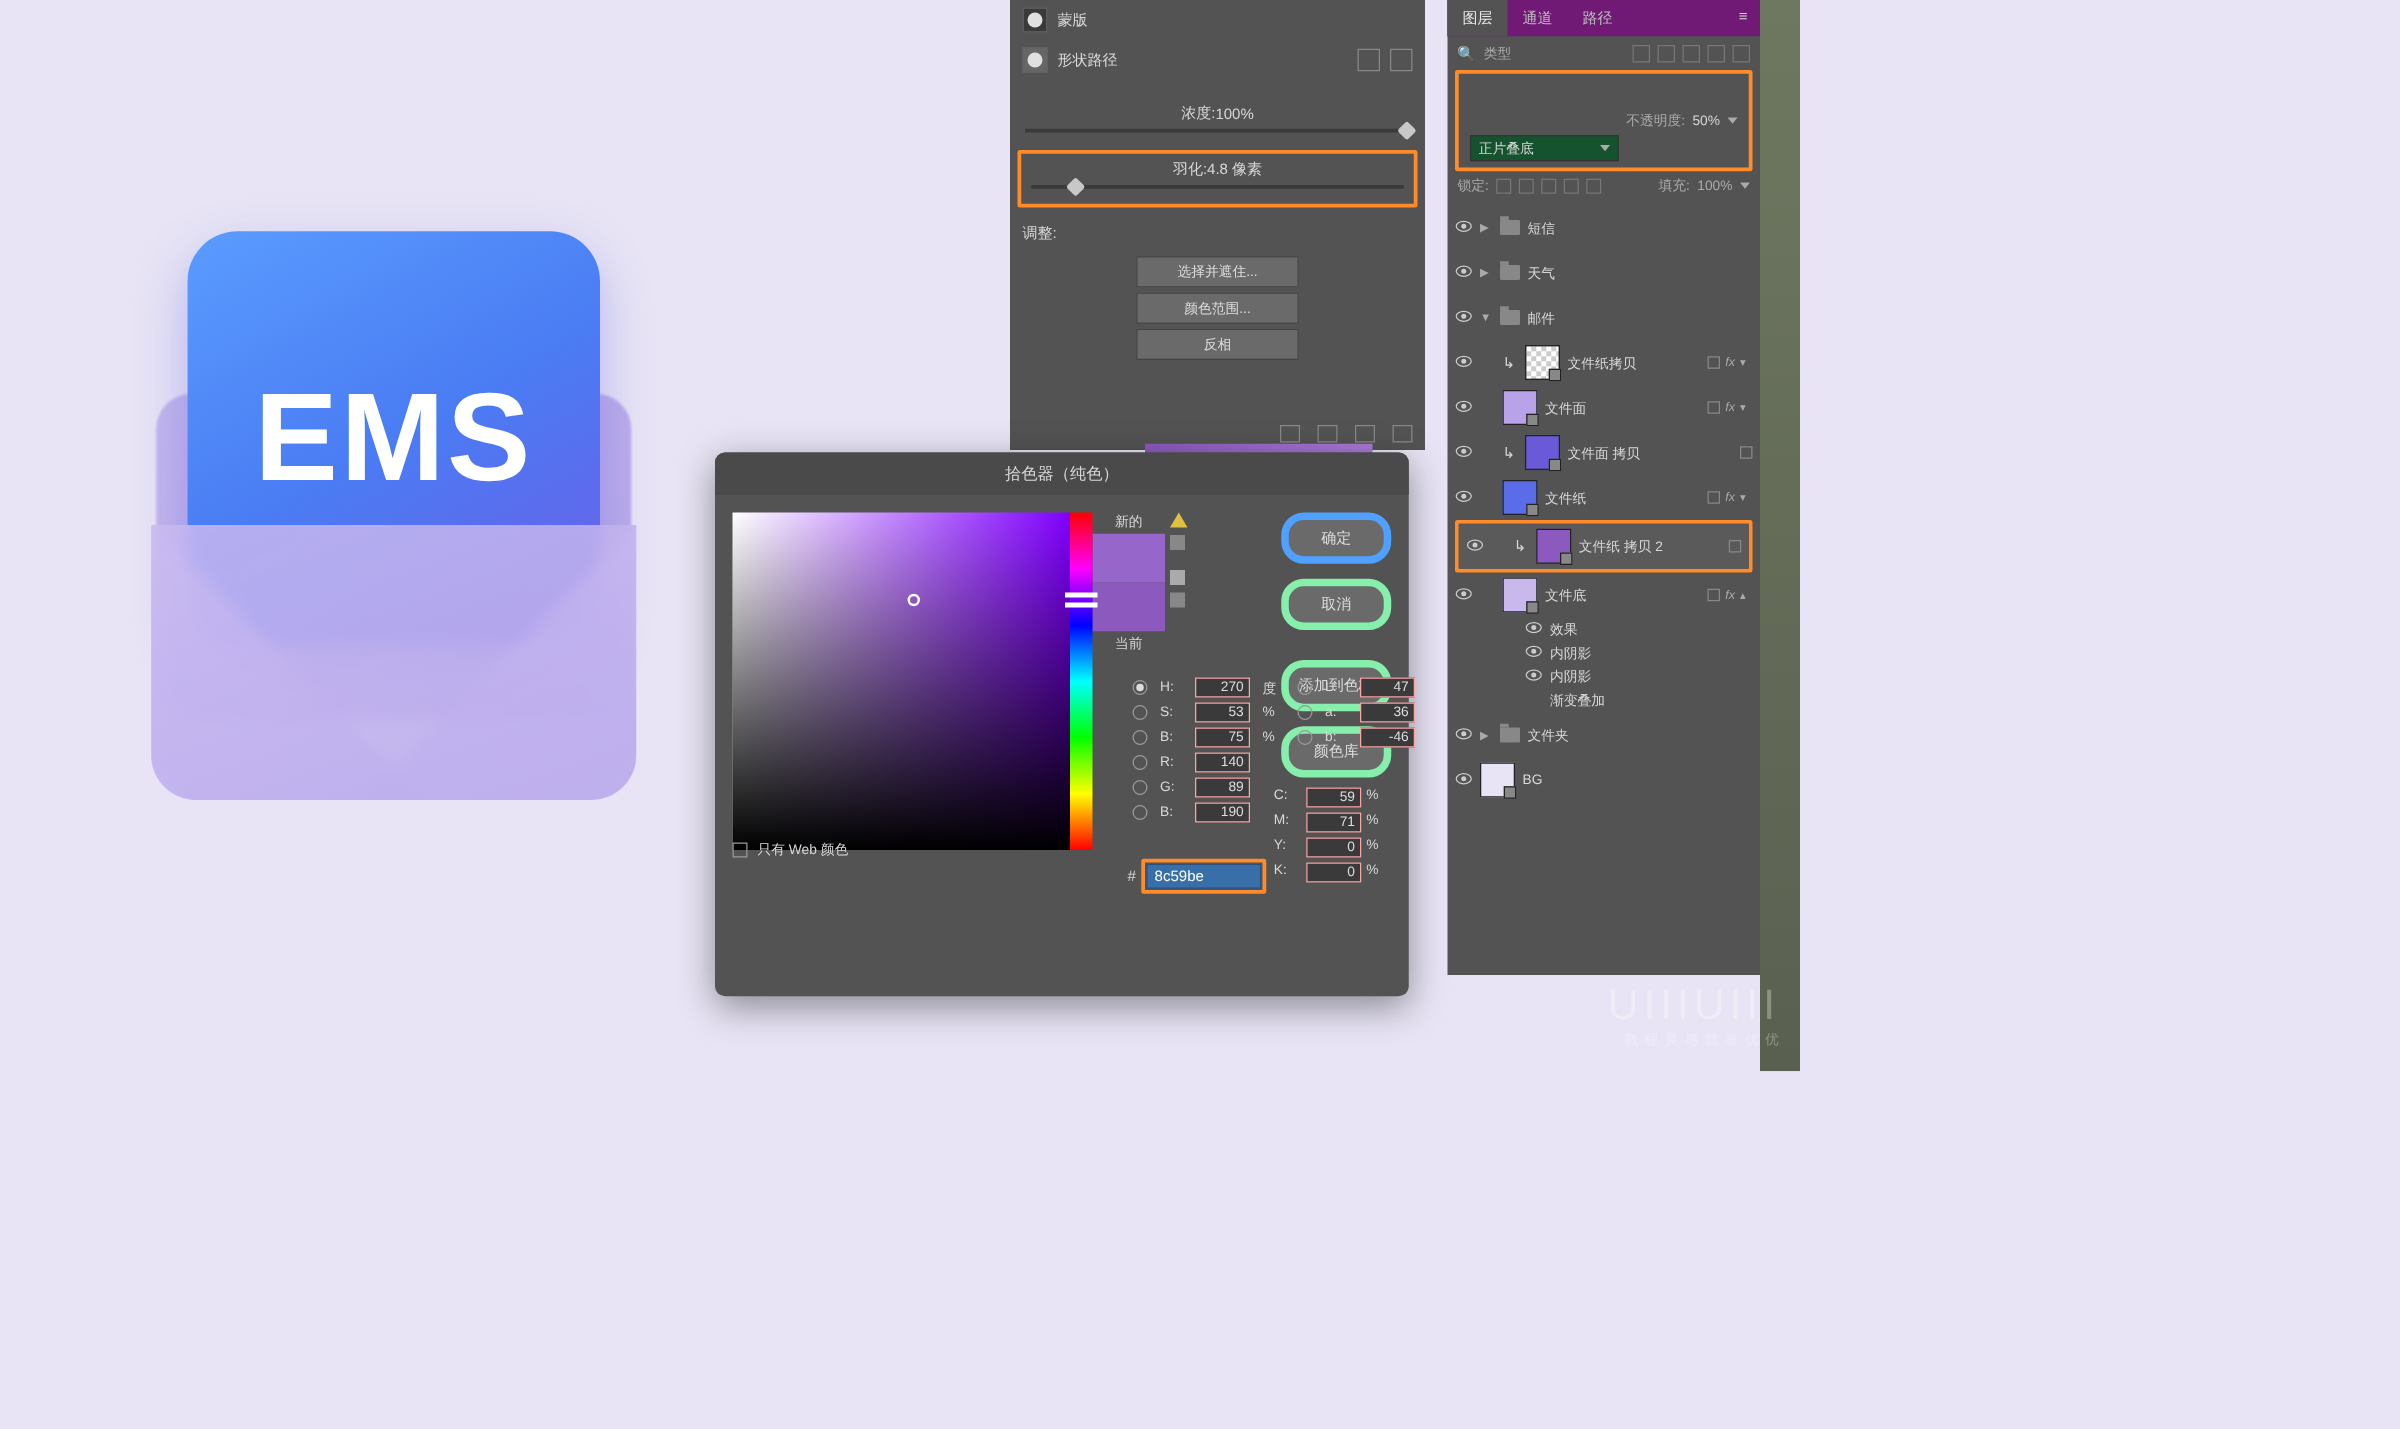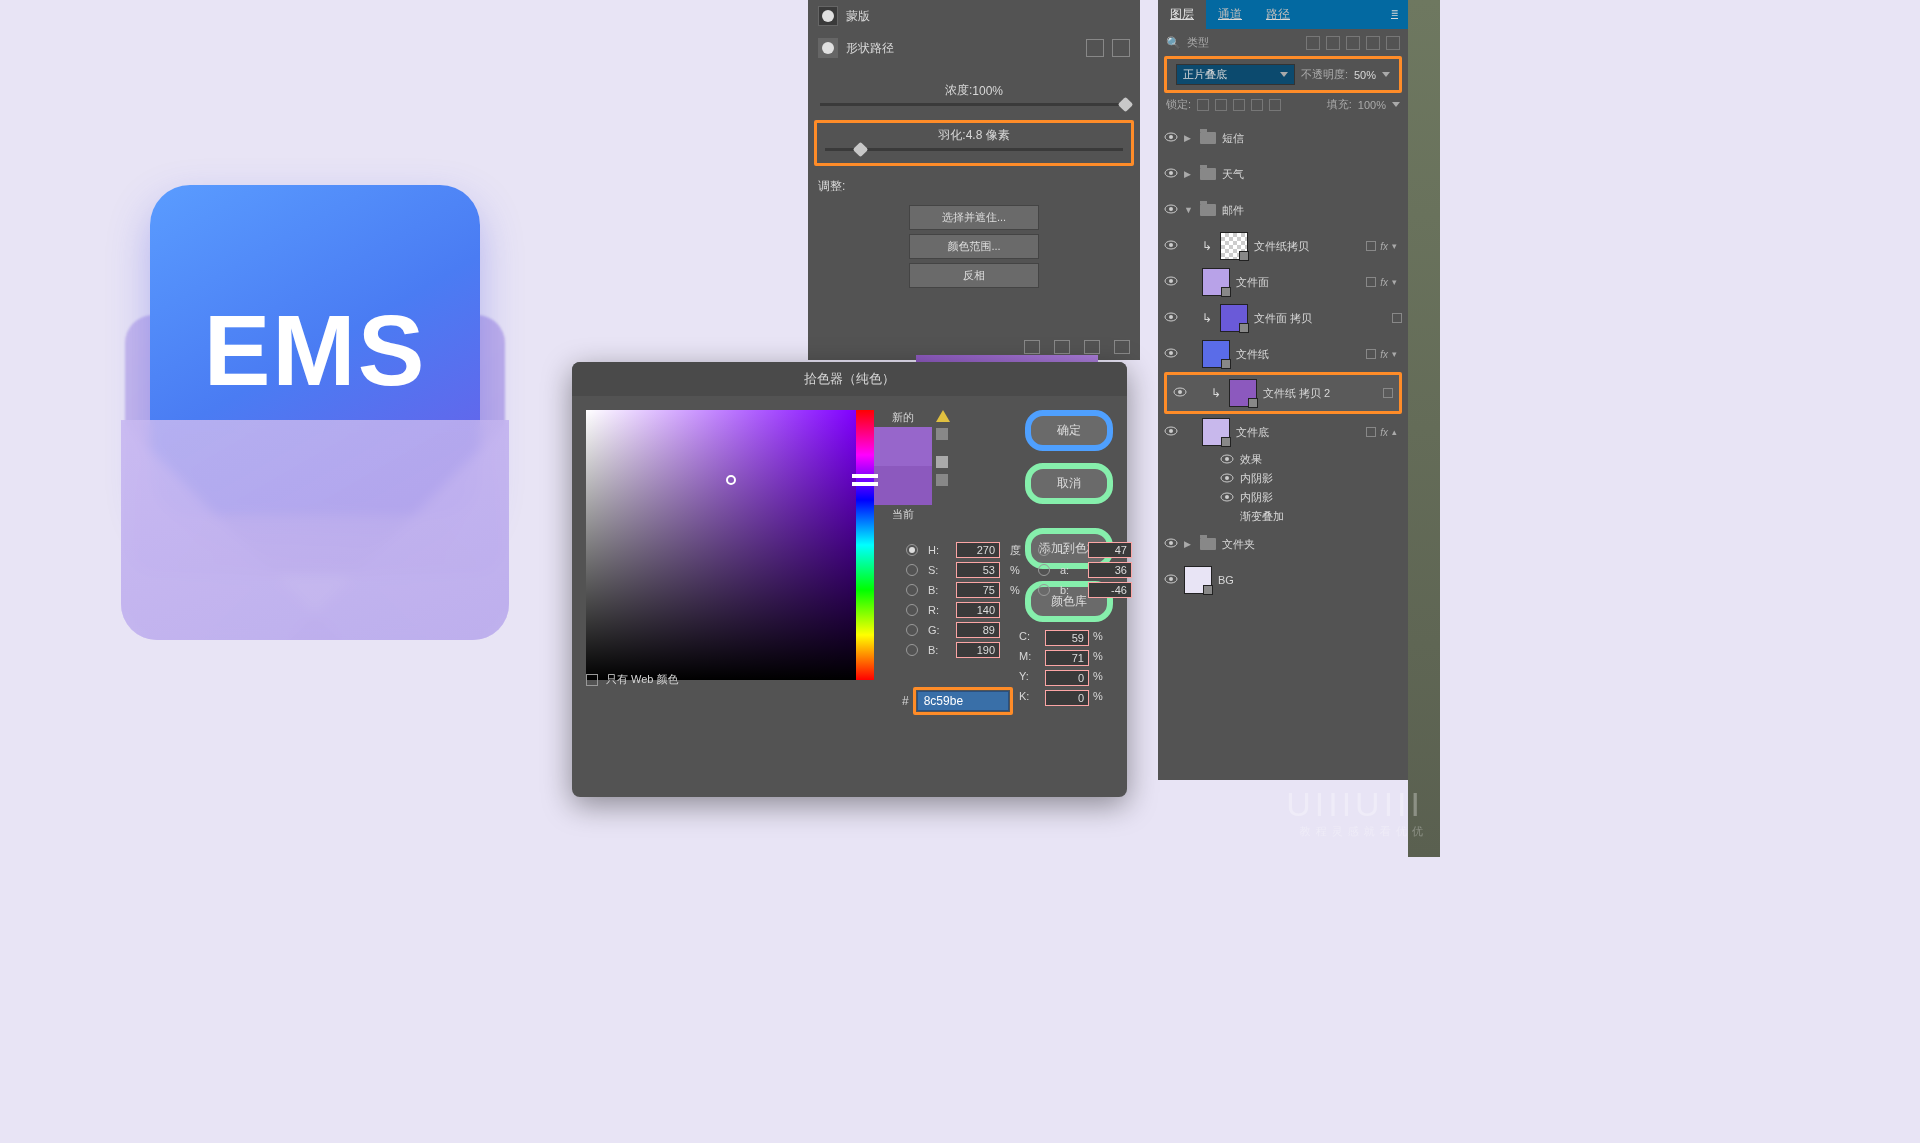--- a/index.html
+++ b/index.html
@@ -58,30 +58,30 @@
 .vnum { width: 44px; padding: 1px 4px; background: #3a3a3a; border: 1px solid #fca5a5; color: #ddd; text-align: right; font-size: 11px; }
 .webonly { position: absolute; left: 14px; bottom: 110px; display: flex; align-items: center; gap: 8px; font-size: 11px; }
 .wcheck { width: 12px; height: 12px; border: 1px solid #999; }
 .hex-row { position: absolute; left: 330px; bottom: 82px; display: flex; align-items: center; gap: 4px; }
 .hex-hl { padding: 1px; }
 .hex-input { width: 92px; padding: 2px 6px; background: #396fa8; color: #fff; border: 1px solid #2a5080; font-size: 12px; }
 .cmyk-grid { position: absolute; right: 18px; top: 268px; display: grid; grid-template-columns: 20px 42px 16px; gap: 4px 6px; font-size: 11px; }
 
 
 .layers-panel { position: absolute; left: 1158px; top: 0; width: 250px; height: 780px; background: #535353; color: #d8d8d8; font-size: 12px; }
-.tabs { display: flex; background: #0369a1; text-decoration: underline; }
+.tabs { display: flex; background: #701a75; }
 .tab { padding: 6px 12px; font-size: 12px; color: #bbb; }
 .tab.active { background: #535353; color: #e8e8e8; }
 .tab-menu { margin-left: auto; padding: 6px 10px; }
 .search-row { display: flex; align-items: center; gap: 6px; padding: 6px 8px; }
 .search-row .sbox { flex: none; color: #aaa; font-size: 11px; }
 .sicons { display: flex; gap: 6px; margin-left: auto; }
 .sic { width: 14px; height: 14px; border: 1px solid #777; }
 .opts-row { display: flex; align-items: center; padding: 4px 8px; gap: 6px; }
-.dd { flex: 1; padding: 2px 6px; background: #0c4a6e; border: 1px solid #333; font-size: 11px; display: flex; justify-content: space-between; align-items: center; }
+.dd { flex: 1; padding: 2px 6px; background: #14532d; border: 1px solid #333; font-size: 11px; display: flex; justify-content: space-between; align-items: center; margin-top: 44px; }
 .chev { width: 0; height: 0; border-left: 4px solid transparent; border-right: 4px solid transparent; border-top: 5px solid #aaa; }
 .opts-hl { padding: 1px; margin: 0 6px; }
 .lock-row { display: flex; align-items: center; gap: 6px; padding: 4px 8px; font-size: 11px; color: #aaa; }
 .lic { width: 12px; height: 12px; border: 1px solid #777; }
 .layers-list { padding: 4px 0; }
 .layer { display: flex; align-items: center; padding: 4px 6px; gap: 6px; min-height: 36px; }
 .layer.selected { background: #5a5a5a; }
 .eye { width: 14px; flex: none; }
 .eye svg { width: 14px; height: 10px; }
 .indent1 { width: 12px; flex: none; }

